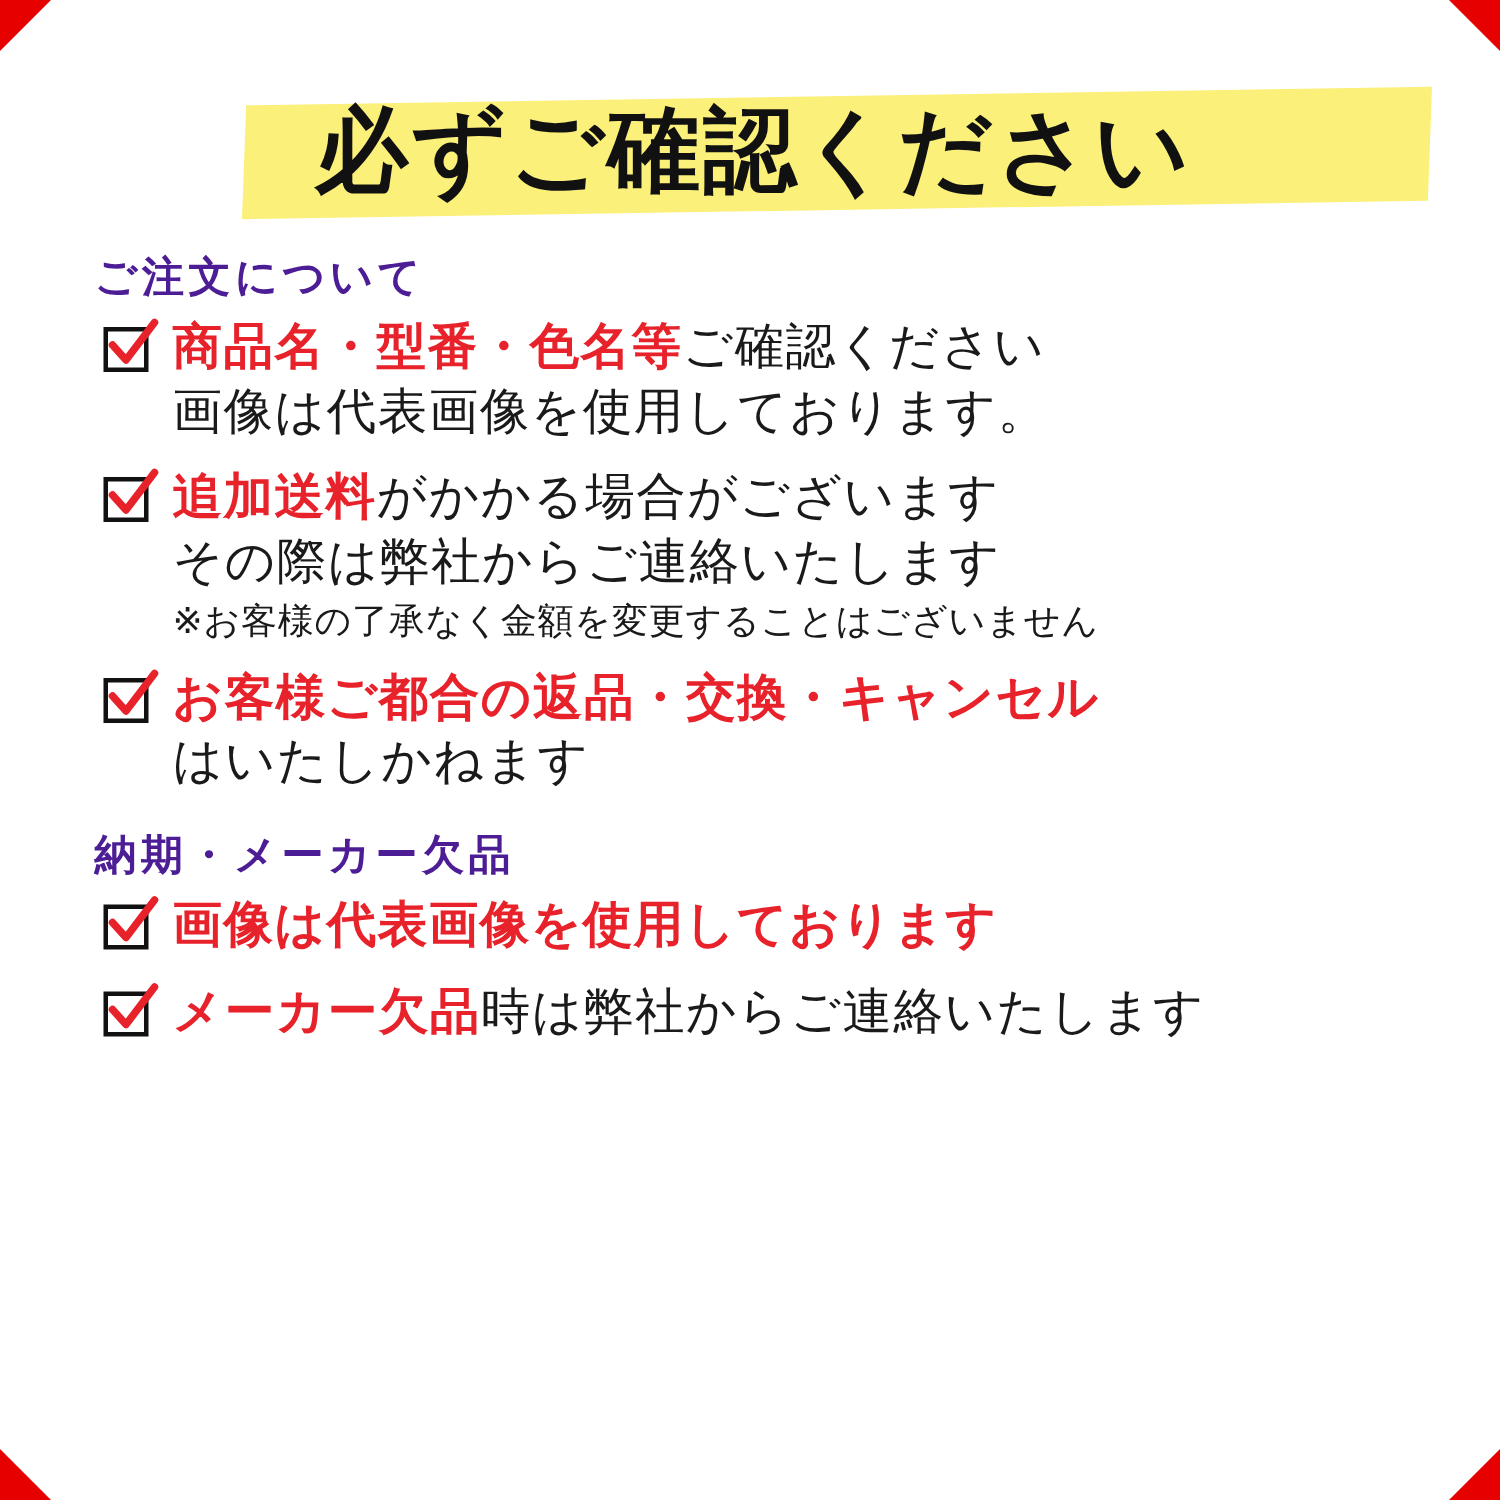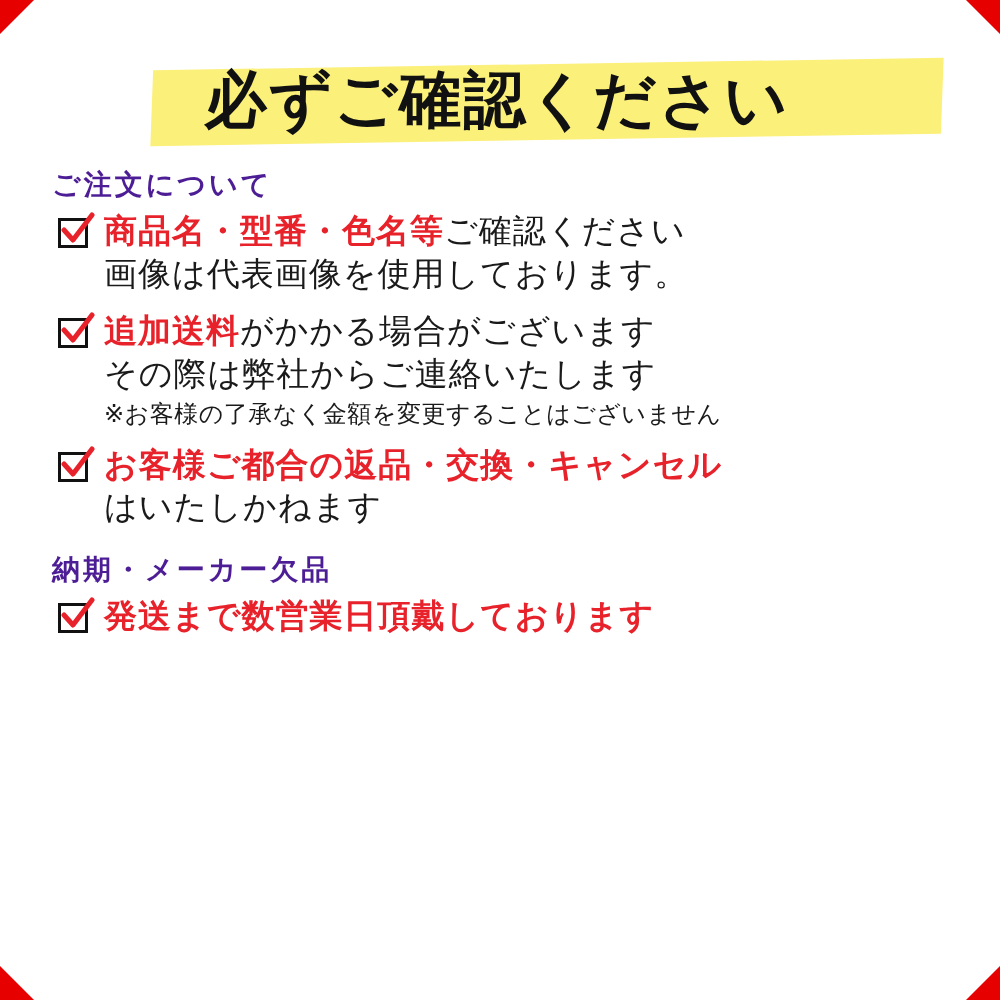--- a/index.html
+++ b/index.html
@@ -41,20 +41,21 @@
     bottom: 0; right: 0;
     border-bottom: 34px solid #e60000;
     border-left: 34px solid transparent;
   }
 
   .page {
     position: absolute;
     inset: 0;
     padding: 38px 44px 0 44px;
     box-sizing: border-box;
+    margin-left: 11px;
   }
 
   
   .title-wrap {
     position: relative;
     height: 112px;
     margin: 6px 0 4px 0;
   }
   .title-hl {
     position: absolute;
@@ -205,18 +206,29 @@
       </div>
       <div class="section-heading second">納期・メーカー欠品</div>
       <div class="item">
         <div class="check">
           <div class="box"></div>
           <svg class="tick" viewBox="0 0 36 36" aria-hidden="true">
             <path d="M5 18 L14 28 L33 3" fill="none" stroke="#e8222a" stroke-width="5" stroke-linecap="round" stroke-linejoin="round"></path>
           </svg>
         </div>
         <div class="item-lines">
-          <div class="line indent"><span class="red">発送まで数営業日頂戴しております</span></div>
+          <div class="line indent"><span class="red">画像は代表画像を使用しております</span></div>
+        </div>
+      </div>
+      <div class="item">
+        <div class="check">
+          <div class="box"></div>
+          <svg class="tick" viewBox="0 0 36 36" aria-hidden="true">
+            <path d="M5 18 L14 28 L33 3" fill="none" stroke="#e8222a" stroke-width="5" stroke-linecap="round" stroke-linejoin="round"></path>
+          </svg>
+        </div>
+        <div class="item-lines">
+          <div class="line"><span class="red">メーカー欠品</span><span class="blk">時は弊社からご連絡いたします</span></div>
         </div>
       </div>
     </div>
 
 </div>
 
 </body></html>

